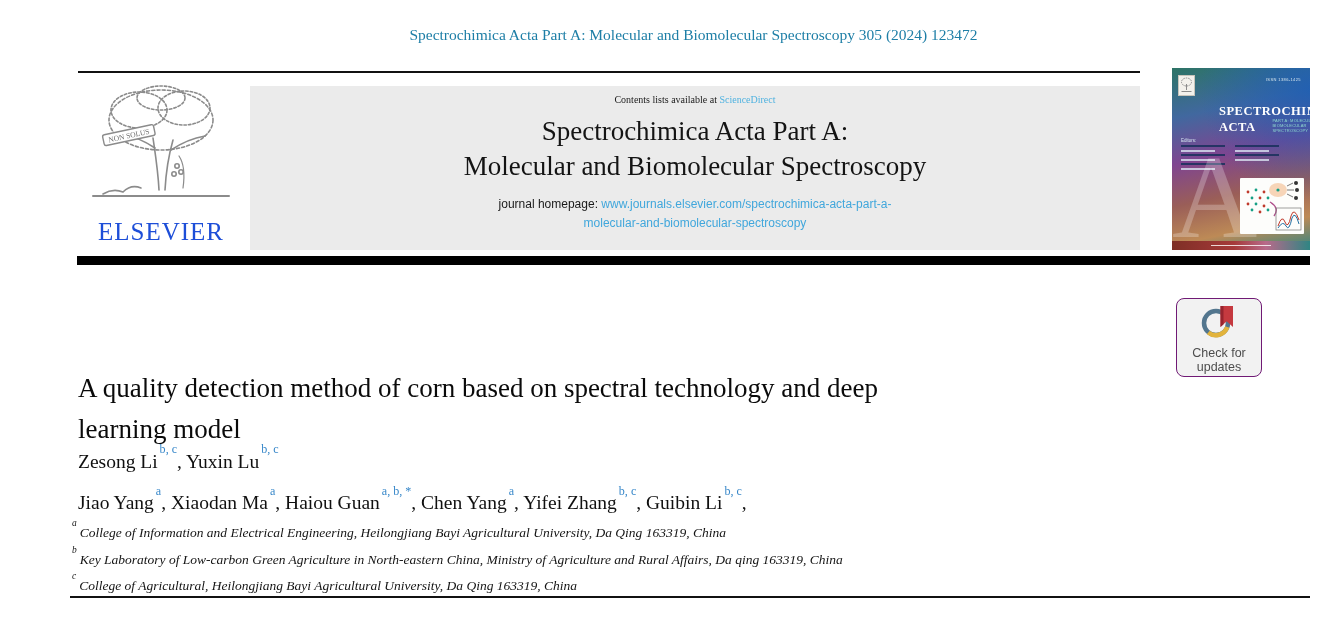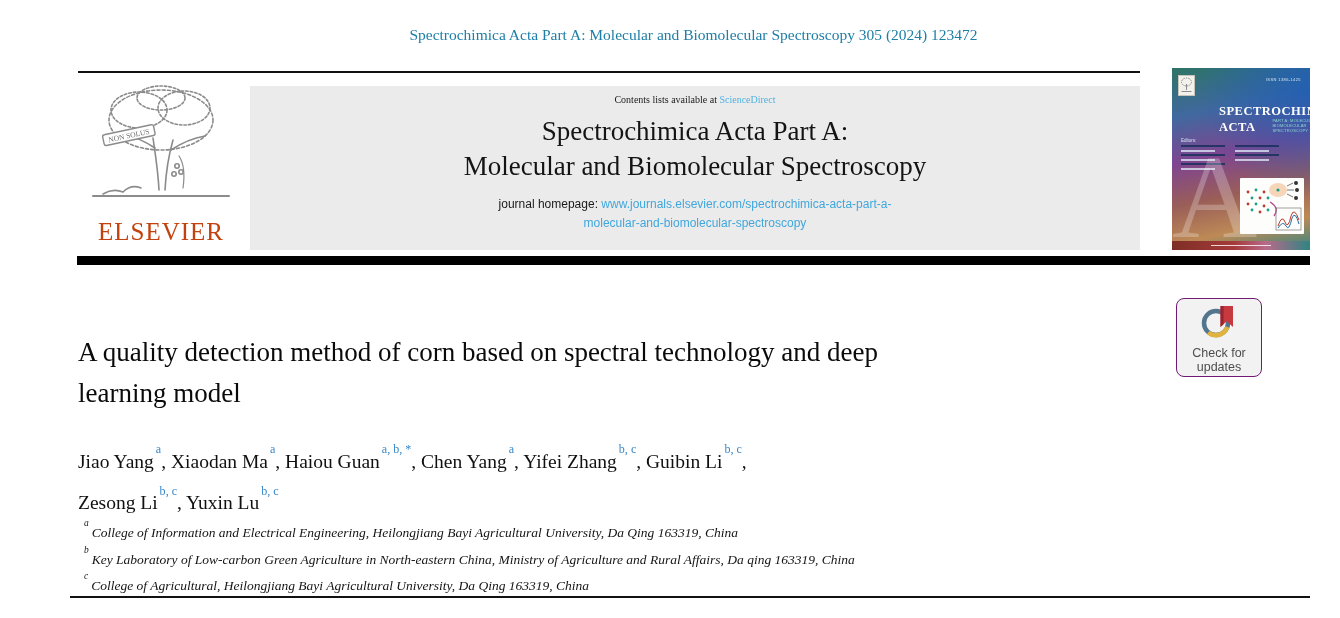--- a/index.html
+++ b/index.html
@@ -12,21 +12,21 @@
   .citation {
     position:absolute; left:77px; top:26px; width:1233px;
     text-align:center; font-size:15.5px; color:#1d7ea6;
   }
   
   .rule-top { position:absolute; left:78px; top:71px; width:1062px; height:2px; background:#111; }
   .logo-block { position:absolute; left:75px; top:78px; width:172px; height:176px; background:#fff; text-align:center; }
   .logo-tree { display:block; margin:0 auto; }
   .elsevier-word {
     font-family:"Liberation Serif", serif; font-size:25px; letter-spacing:1px;
-    color:#c2410c; margin-top:2px; font-weight:400;
+    color:#1d4ed8; margin-top:2px; font-weight:400;
   }
   .masthead {
     position:absolute; left:250px; top:86px; width:890px; height:164px;
     background:#ebebeb; text-align:center; padding-top:8px;
   }
   .contents-line { font-size:10px; color:#1a1a1a; }
   .link-blue { color:#4fb2e0; text-decoration:none; cursor:pointer; }
   .journal-title { font-size:27px; line-height:35px; color:#141414; margin-top:9px; }
   .homepage-line { font-family:"Liberation Sans", sans-serif; font-size:12px; line-height:19px; margin-top:11px; color:#1a1a1a; }
   .homepage-line .link-blue { color:#41a7dc; }
@@ -67,21 +67,21 @@
     background:#f2f2f2; border:1px solid #701a75; border-radius:8px;
     text-align:center; cursor:pointer;
   }
   .badge svg { margin-top:5px; }
   .badge-text { font-family:"Liberation Sans", sans-serif; font-size:12.5px; line-height:14px; color:#4d4d4d; margin-top:0px; }
   
   .article-title { position:absolute; left:78px; top:332px; width:1080px; font-size:27px; line-height:41px; color:#0a0a0a; }
   .authors { position:absolute; left:78px; top:438px; width:1010px; font-size:19.5px; line-height:37px; color:#101010; }
   sup.au { color:#3787c9; font-size:62%; position:relative; top:-0.55em; margin-left:2px; }
   sup.af { font-size:70%; position:relative; top:-0.5em; margin-right:3px; }
-  .affiliations { position:absolute; left:84px; top:517px; width:1100px; font-size:13.5px; line-height:23px; font-style:italic; color:#141414; }
+  .affiliations { position:absolute; left:72px; top:517px; width:1100px; font-size:13.5px; line-height:23px; font-style:italic; color:#141414; }
   .rule-bottom { position:absolute; left:70px; top:596px; width:1240px; height:2px; background:#111; }
 </style>
 </head>
 <body>
 
 <div class="page">
 
   <div class="citation">Spectrochimica Acta Part A: Molecular and Biomolecular Spectroscopy 305 (2024) 123472</div>
 
   <div class="rule-top"></div>
@@ -209,38 +209,38 @@
       <path d="M30.3 23.1 A12 12 0 0 1 11.3 28.4" fill="none" stroke="#e2b33c" stroke-width="4.5"></path>
       <path d="M23.5 2 H36 V23 L29.7 17.2 L23.5 23 Z" fill="#c5393f"></path>
       <path d="M23.5 2 H26.5 V20.2 L23.5 23 Z" fill="#97242e"></path>
     </svg>
     <div class="badge-text">
       <div>Check for</div>
       <div>updates</div>
     </div>
   </div>
 
-  <h1 class="article-title" style="font-weight:normal;">
+  <h1 class="article-title" style="font-weight:normal;margin-top:36px;">
     <div>A quality detection method of corn based on spectral technology and deep</div>
     <div>learning model</div>
   </h1>
 
   <div class="authors">
+    <div>
+      <span><span>Zesong Li</span><sup class="au">b, c</sup><span>, </span></span>
+      <span><span>Yuxin Lu</span><sup class="au">b, c</sup><span></span></span>
+    </div>
     <div>
       <span><span>Jiao Yang</span><sup class="au">a</sup><span>, </span></span>
       <span><span>Xiaodan Ma</span><sup class="au">a</sup><span>, </span></span>
       <span><span>Haiou Guan</span><sup class="au">a, b, *</sup><span>, </span></span>
       <span><span>Chen Yang</span><sup class="au">a</sup><span>, </span></span>
       <span><span>Yifei Zhang</span><sup class="au">b, c</sup><span>, </span></span>
       <span><span>Guibin Li</span><sup class="au">b, c</sup><span>, </span></span>
     </div>
-    <div>
-      <span><span>Zesong Li</span><sup class="au">b, c</sup><span>, </span></span>
-      <span><span>Yuxin Lu</span><sup class="au">b, c</sup><span></span></span>
-    </div>
   </div>
 
   <div class="affiliations">
     <div><sup class="af">a</sup><span>College of Information and Electrical Engineering, Heilongjiang Bayi Agricultural University, Da Qing 163319, China</span></div>
     <div><sup class="af">b</sup><span>Key Laboratory of Low-carbon Green Agriculture in North-eastern China, Ministry of Agriculture and Rural Affairs, Da qing 163319, China</span></div>
     <div><sup class="af">c</sup><span>College of Agricultural, Heilongjiang Bayi Agricultural University, Da Qing 163319, China</span></div>
   </div>
 
   <div class="rule-bottom"></div>
 

